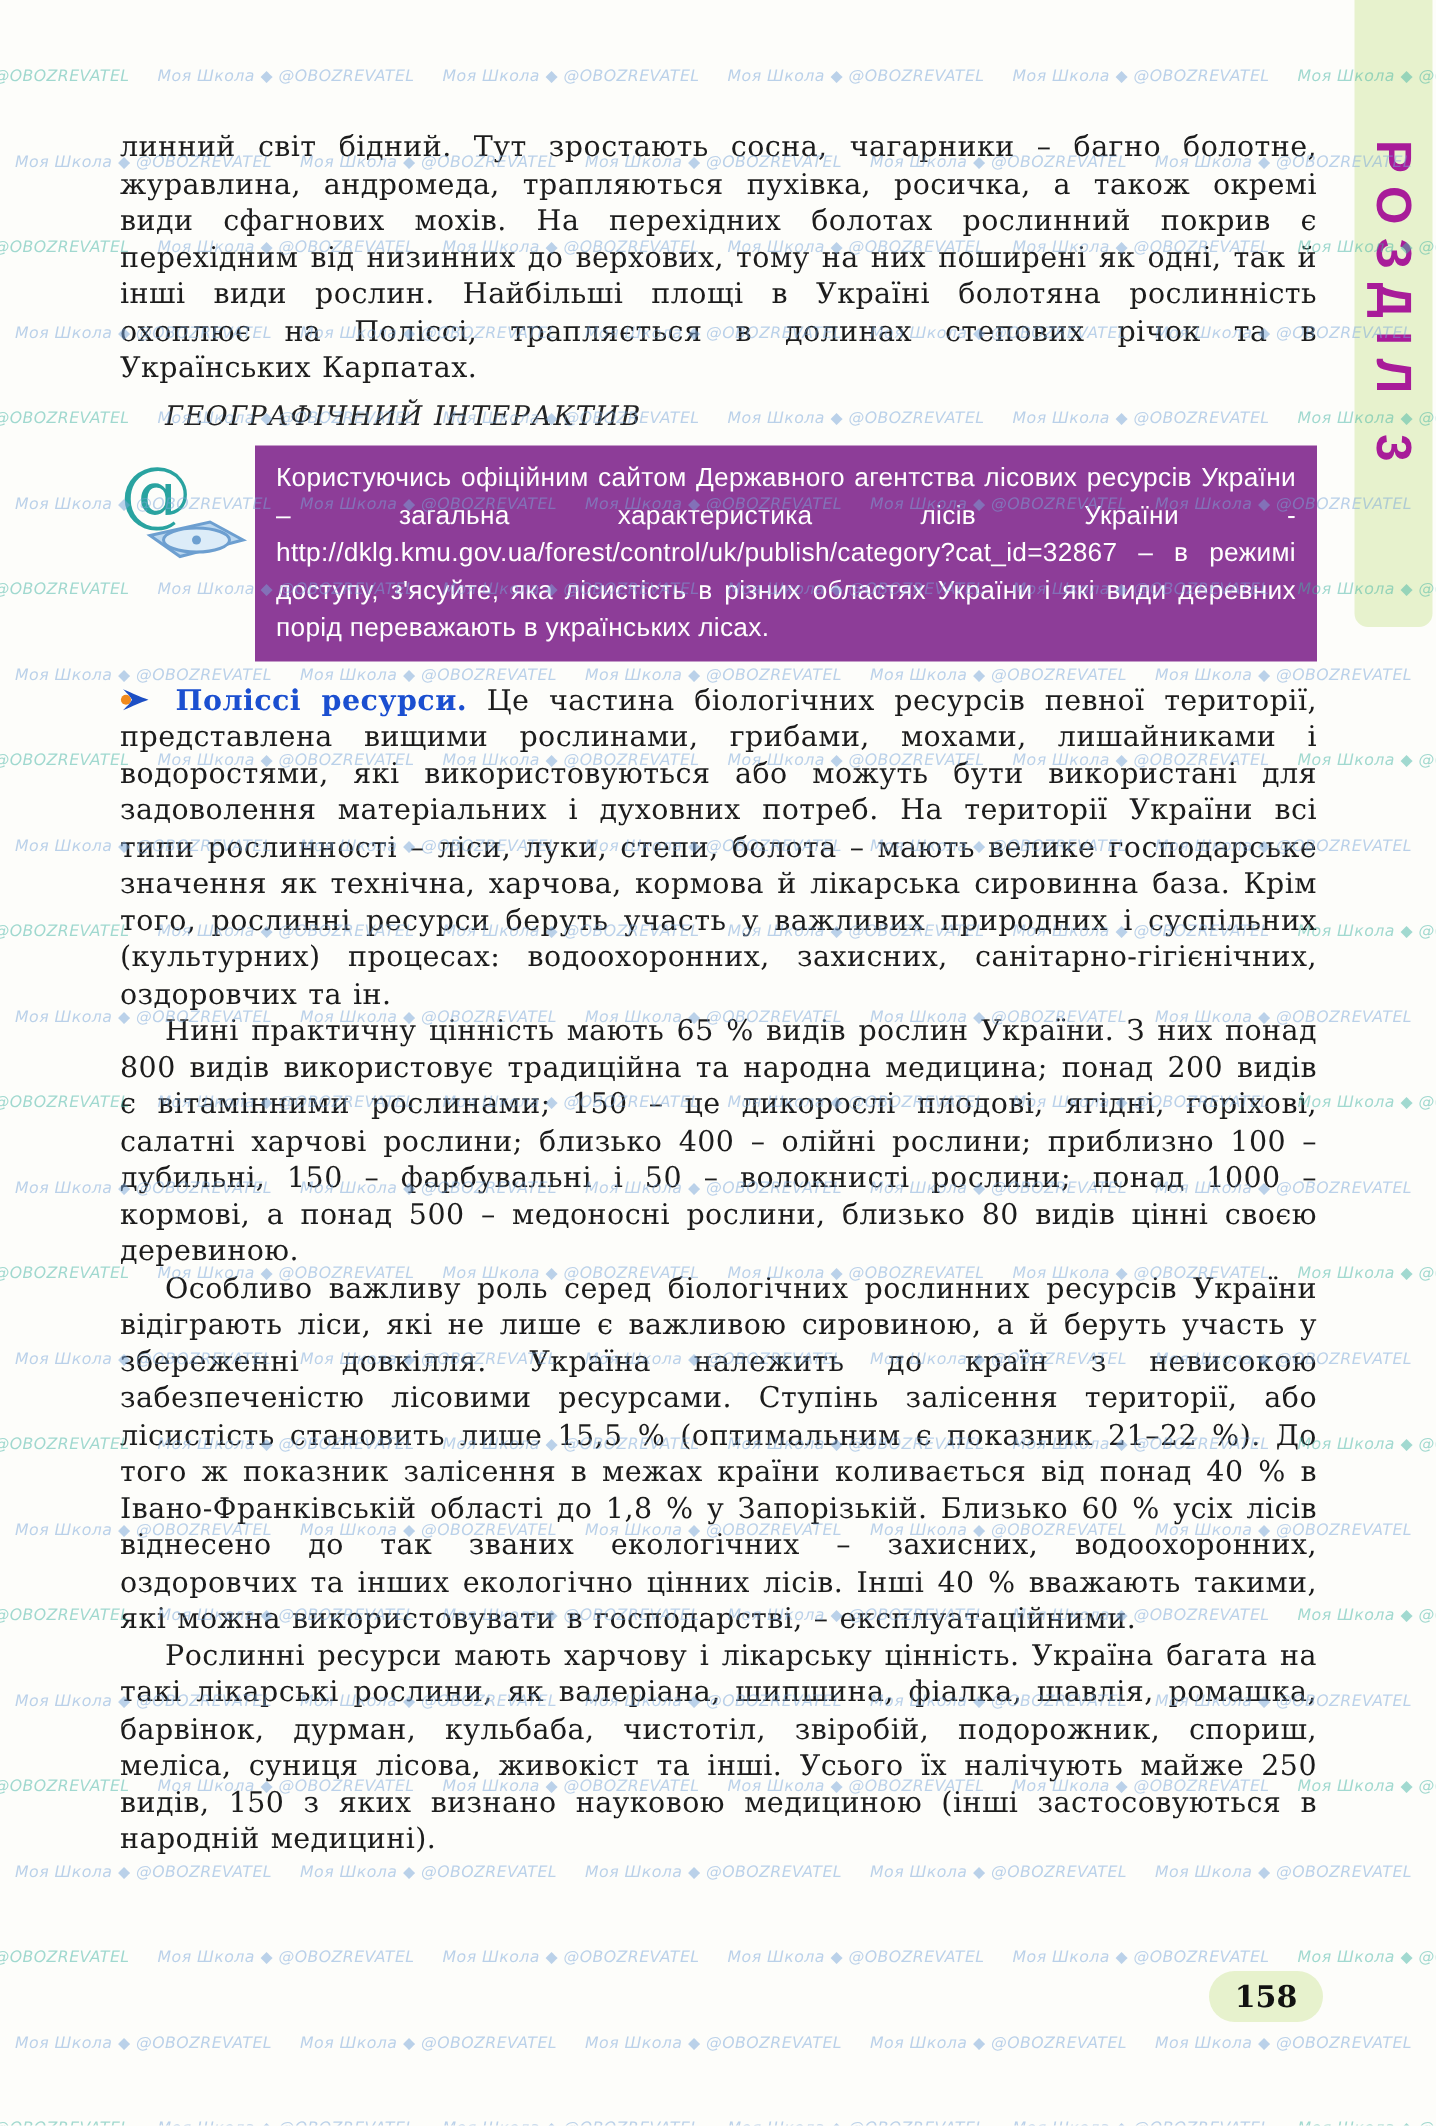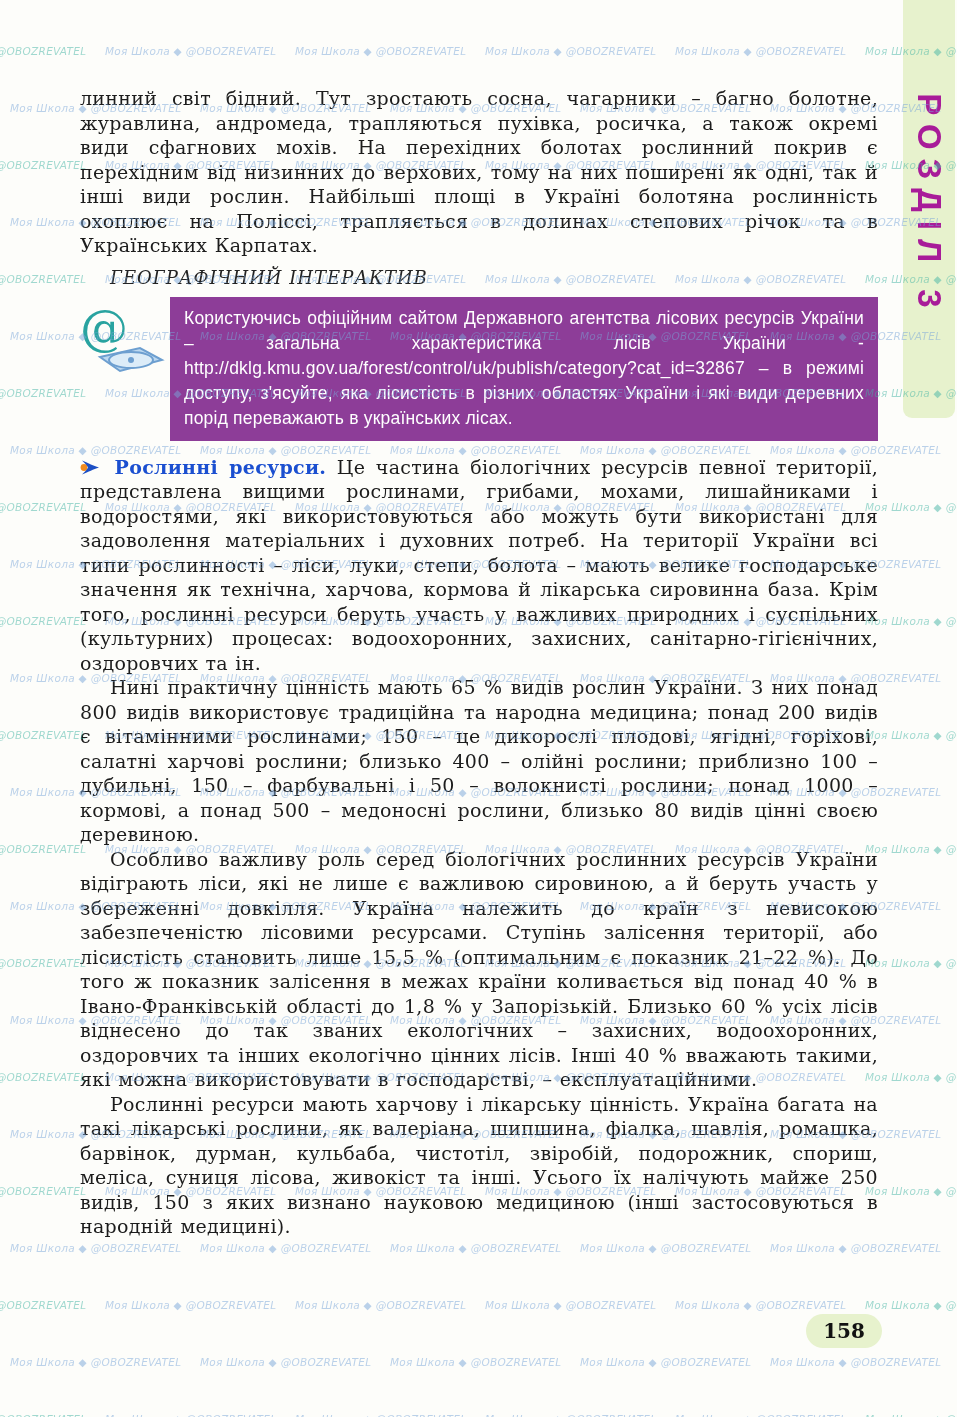--- a/index.html
+++ b/index.html
@@ -260,21 +260,21 @@
       </div>
     </div>
 
     <p class="para">
       <span class="bullet-icon">
         <svg width="20" height="15" viewBox="0 0 20 15" aria-hidden="true">
           <circle cx="4" cy="7.5" r="3.4" fill="#f08a1e"></circle>
           <path d="M2 0.5 C 9 3.5, 13 5.5, 19 7.5 C 13 9.5, 9 11.5, 2 14.5 C 5.5 11, 7 9.5, 8 7.5 C 7 5.5, 5.5 4, 2 0.5 Z" fill="#1d4fc4"></path>
         </svg>
       </span>
-      <span class="section-title" id="section-title" style="color: rgb(27, 79, 208);">Рослинні ресурси.</span>
+      <span class="section-title" id="section-title" style="color: rgb(27, 79, 208);">Поліссі ресурси.</span>
       <span>Це частина біологічних ресурсів певної території, представлена вищими рослинами, грибами, мохами, лишайниками і водоростями, які використовуються або можуть бути використані для задоволення матеріальних і духовних потреб. На території України всі типи рослинності – ліси, луки, степи, болота – мають велике господарське значення як технічна, харчова, кормова й лікарська сировинна база. Крім того, рослинні ресурси беруть участь у важливих природних і суспільних (культурних) процесах: водоохоронних, захисних, санітарно-гігієнічних, оздоровчих та ін.</span>
     </p>
 
     <p class="para indent">Нині практичну цінність мають 65 % видів рослин України. З них понад 800 видів використовує традиційна та народна медицина; понад 200 видів є вітамінними рослинами; 150 – це дикорослі плодові, ягідні, горіхові, салатні харчові рослини; близько 400 – олійні рослини; приблизно 100 – дубильні, 150 – фарбувальні і 50 – волокнисті рослини; понад 1000 – кормові, а понад 500 – медоносні рослини, близько 80 видів цінні своєю деревиною.</p>
 
     <p class="para indent">Особливо важливу роль серед біологічних рослинних ресурсів України відіграють ліси, які не лише є важливою сировиною, а й беруть участь у збереженні довкілля. Україна належить до країн з невисокою забезпеченістю лісовими ресурсами. Ступінь залісення території, або лісистість становить лише 15,5 % (оптимальним є показник 21–22 %). До того ж показник залісення в межах країни коливається від понад 40 % в Івано-Франківській області до 1,8 % у Запорізькій. Близько 60 % усіх лісів віднесено до так званих екологічних – захисних, водоохоронних, оздоровчих та інших екологічно цінних лісів. Інші 40 % вважають такими, які можна використовувати в господарстві, – експлуатаційними.</p>
 
     <p class="para indent">Рослинні ресурси мають харчову і лікарську цінність. Україна багата на такі лікарські рослини, як валеріана, шипшина, фіалка, шавлія, ромашка, барвінок, дурман, кульбаба, чистотіл, звіробій, подорожник, спориш, меліса, суниця лісова, живокіст та інші. Усього їх налічують майже 250 видів, 150 з яких визнано науковою медициною (інші застосовуються в народній медицині).</p>
 
 

